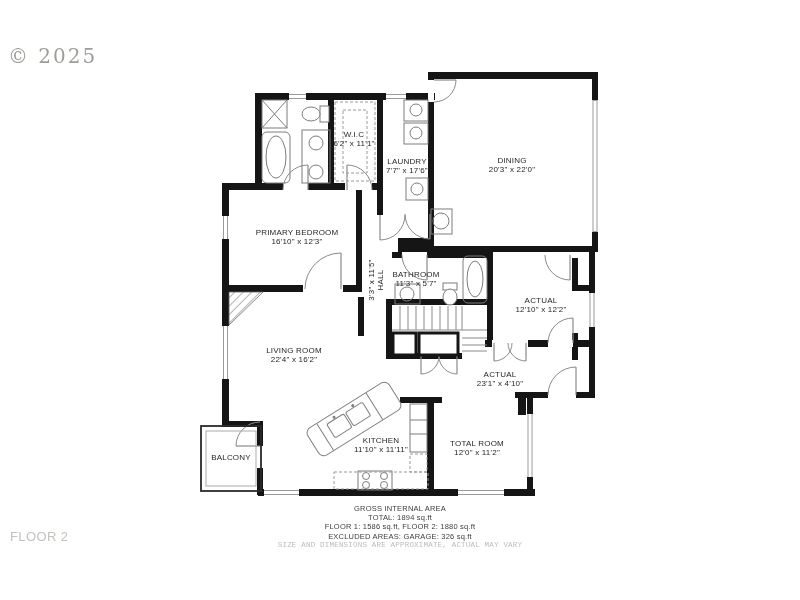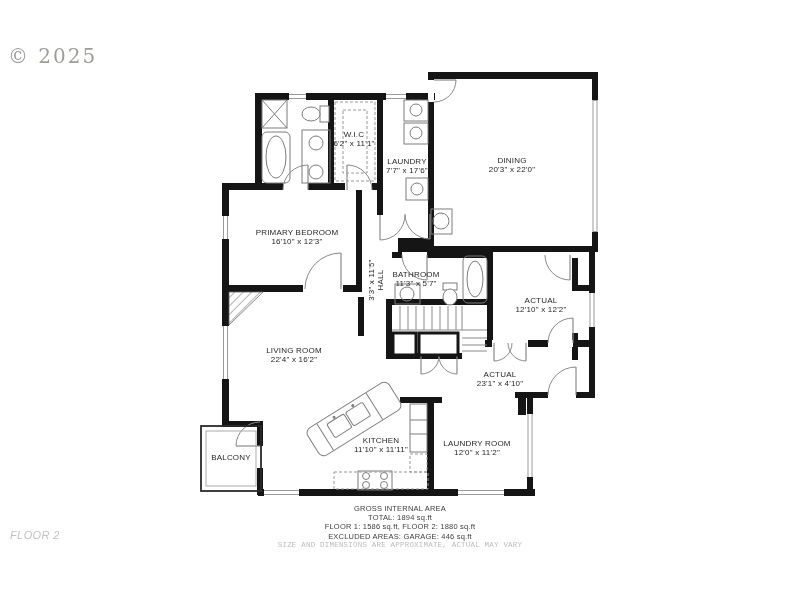--- a/index.html
+++ b/index.html
@@ -6,22 +6,22 @@
   #page{position:relative;width:800px;height:600px;background:#fff;overflow:hidden;
         font-family:"Liberation Sans",sans-serif;}
   #plan-svg{position:absolute;left:0;top:0;}
   .room-label{position:absolute;text-align:center;color:#262626;font-size:8px;
               line-height:9px;letter-spacing:.2px;}
   .room-label .dims{display:block;}
   .room-label .rname{display:block;}
   #hall-label{transform:rotate(-90deg);transform-origin:50% 50%;}
   #copyright{position:absolute;left:8px;top:44px;font-family:"DejaVu Serif",serif;
              font-size:20px;color:#9d9d99;letter-spacing:2px;}
-  #floor-tag{position:absolute;left:10px;top:529px;font-size:11px;color:#c2c2bf;
-             letter-spacing:.4px;font-style:italic;}
+  #floor-tag{position:absolute;left:10px;top:529px;font-size:13px;color:#c2c2bf;
+             letter-spacing:.4px;}
   #footer{position:absolute;left:0;top:504px;width:800px;text-align:center;
           font-size:7.5px;line-height:9.2px;color:#3d3d3d;letter-spacing:.2px;}
   #footer .disclaimer{color:#bcbcb9;font-family:Liberation Mono, monospace;}
   .wall{fill:#151515;}
   .fix{stroke:#7d7d7d;stroke-width:1;fill:#fff;}
   .fixl{stroke:#7d7d7d;stroke-width:1;fill:none;}
   .dash{stroke:#999;stroke-width:1;fill:none;stroke-dasharray:3 2;}
   .arc{stroke:#8a8a8a;stroke-width:1;fill:none;}
   .leaf{stroke:#8a8a8a;stroke-width:1.2;fill:none;}
   .winr{fill:#fff;stroke:#9b9b9b;stroke-width:1;}
@@ -332,35 +332,35 @@
     </div>
 <div class="room-label" style="left:244px;top:346px;width:100px">
       <span class="rname">LIVING ROOM</span>
       <span class="dims">22'4" x 16'2"</span>
     </div>
 <div class="room-label" style="left:455px;top:370px;width:90px">
       <span class="rname">ACTUAL</span>
       <span class="dims">23'1" x 4'10"</span>
     </div>
 <div class="room-label" style="left:432px;top:439px;width:90px">
-      <span class="rname">LAUNDRY ROOM</span>
+      <span class="rname">TOTAL ROOM</span>
       <span class="dims">12'0" x 11'2"</span>
     </div>
 <div class="room-label" style="left:336px;top:436px;width:90px">
       <span class="rname">KITCHEN</span>
       <span class="dims">11'10" x 11'11"</span>
     </div>
 <div class="room-label" style="left:203px;top:453px;width:56px">
       <span class="rname">BALCONY</span>
     </div>
 
 <div id="copyright">© 2025</div>
 <div id="floor-tag">FLOOR 2</div>
 
 <div id="footer">
   <div>GROSS INTERNAL AREA</div>
   <div>TOTAL: 1894 sq.ft</div>
   <div>FLOOR 1: 1586 sq.ft, FLOOR 2: 1880 sq.ft</div>
-  <div>EXCLUDED AREAS: GARAGE: 446 sq.ft</div>
+  <div>EXCLUDED AREAS: GARAGE: 326 sq.ft</div>
   <div class="disclaimer">SIZE AND DIMENSIONS ARE APPROXIMATE, ACTUAL MAY VARY</div>
 </div>
 
 </div>
 
 </body></html>

